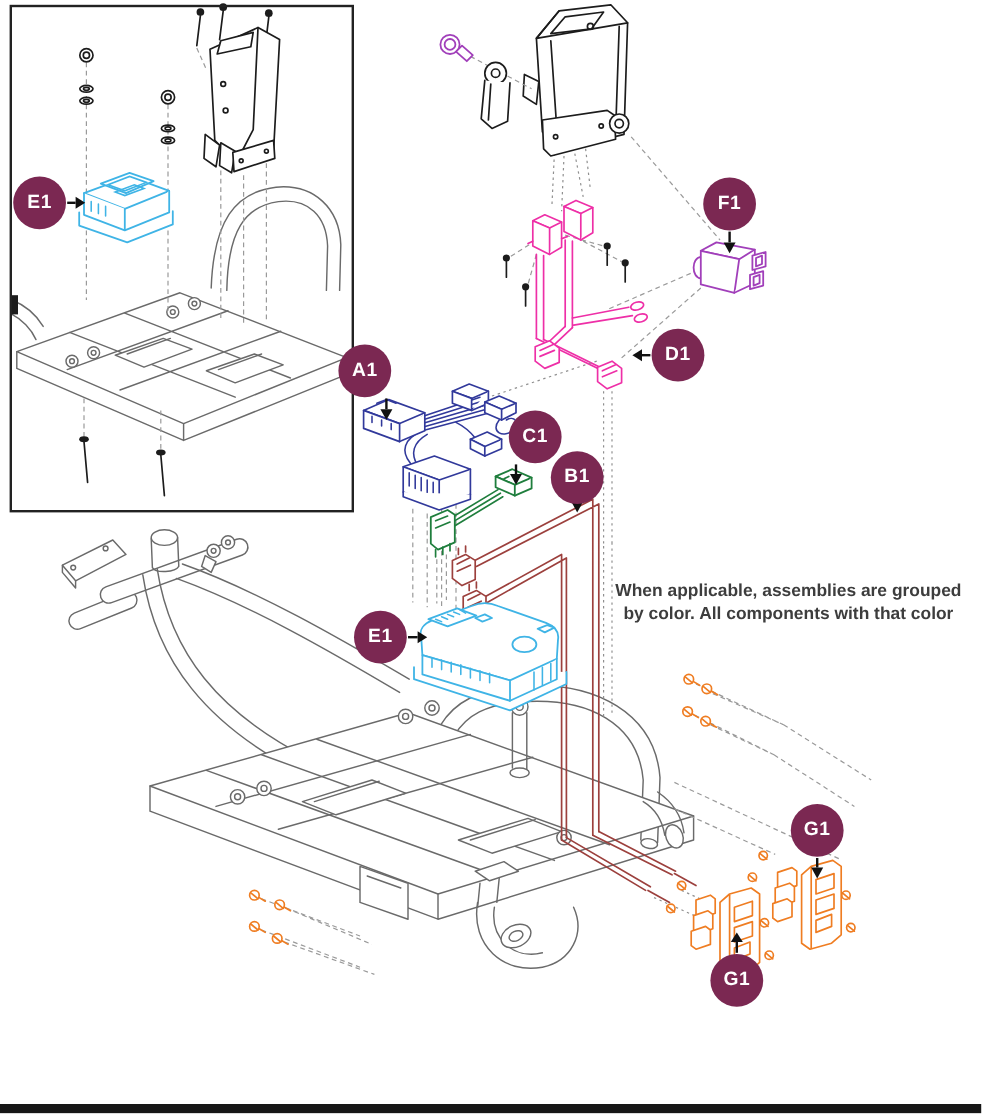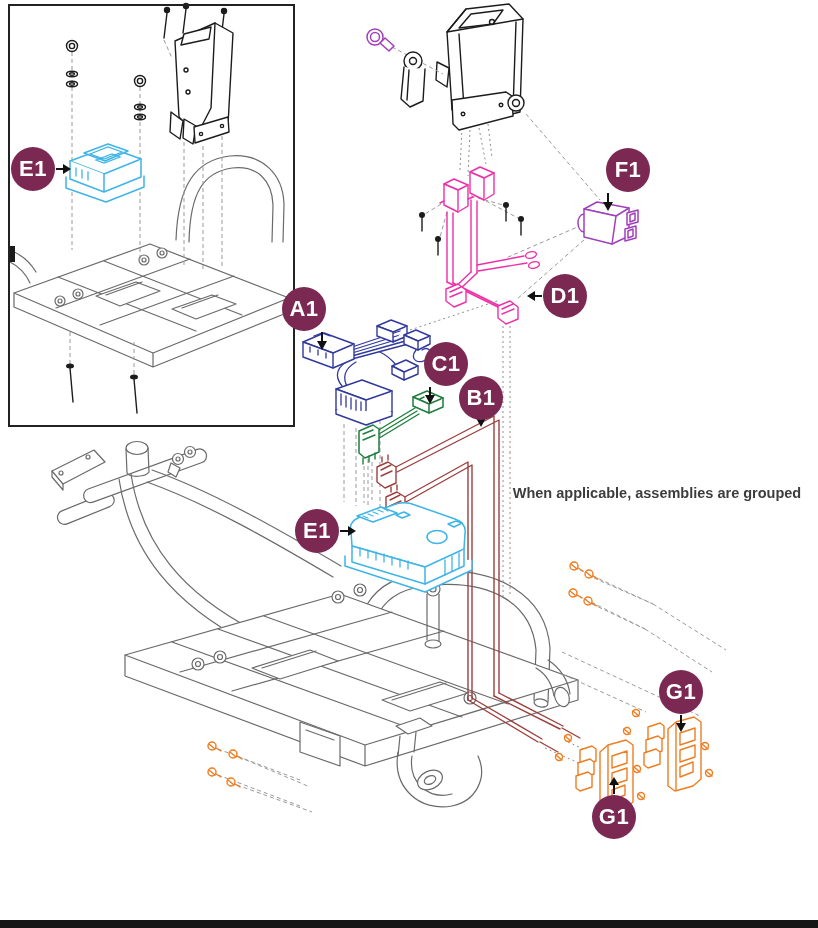--- a/index.html
+++ b/index.html
@@ -3,21 +3,21 @@
 <meta charset="utf-8">
 <style>
   html,body{margin:0;padding:0;background:#fff;}
   #page{position:relative;width:818px;height:928px;background:#fff;overflow:hidden;
         font-family:"Liberation Sans",sans-serif;}
   
   #inset-border{position:absolute;left:8px;top:4px;width:283px;height:419px;
         border:2.5px solid #222;background:transparent;}
   
   .badge{position:absolute;width:44px;height:44px;border-radius:50%;
-        background:var(--badge,#7b2852);color:#fff;font-weight:bold;font-size:22px;
+        background:var(--badge,#7b2852);color:#fff;font-weight:bold;font-size:16px;
         line-height:44px;text-align:center;letter-spacing:.5px;z-index:5;}
   
   #note{position:absolute;left:498px;top:484px;width:318px;text-align:center;
         font-size:14.5px;line-height:18.5px;color:var(--note-text,#3d3d3d);z-index:4;}
   #note span{display:block;font-weight:bold;}
   
   #footer-rule{position:absolute;left:0;top:920px;width:818px;height:8px;
         background:#161616;}
   svg{position:absolute;left:0;top:0;}
   
@@ -416,27 +416,28 @@
     <g>
       <path class="arr" d="M614 794 L614 785"></path>
           <polygon class="arrh" points="609,785 619,785 614,777"></polygon>
         </g>
   </g>
 </svg>
 
   <div id="inset-border"></div>
 
   <div class="badge" style="left:11px;top:147px">E1</div>
-  <div class="badge" style="left:606px;top:148px">F1</div>
+  <div class="badge" style="left:586px;top:148px">F1</div>
   <div class="badge" style="left:543px;top:274px">D1</div>
   <div class="badge" style="left:282px;top:287px">A1</div>
   <div class="badge" style="left:424px;top:342px">C1</div>
   <div class="badge" style="left:459px;top:376px">B1</div>
   <div class="badge" style="left:295px;top:509px">E1</div>
   <div class="badge" style="left:659px;top:670px">G1</div>
   <div class="badge" style="left:592px;top:795px">G1</div>
 
   <div id="note">
     <span>When applicable, assemblies are grouped</span>
+    <span>by color. All components with that color</span>
   </div>
 
   <div id="footer-rule"></div>
 </div>
 
 </body></html>

